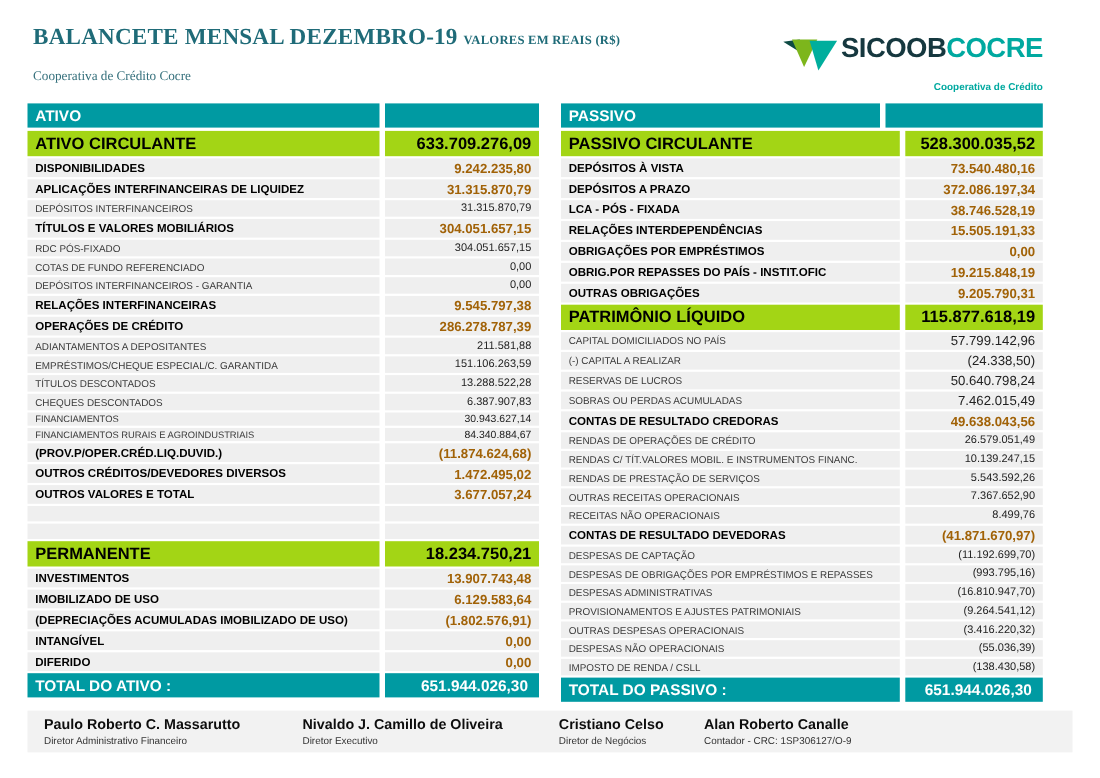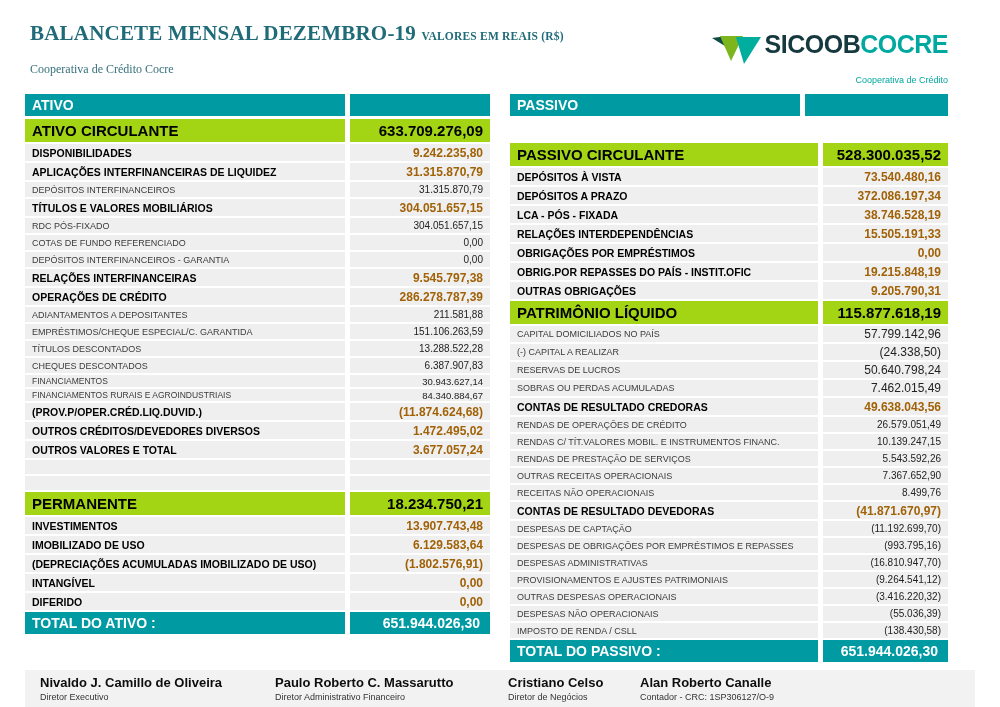--- a/index.html
+++ b/index.html
@@ -14,31 +14,31 @@
   
   .header{display:flex;justify-content:space-between;align-items:flex-start;
           margin:22px 52px 8px 30px;height:64px;}
   .title{font-family:"Liberation Serif",serif;font-weight:bold;font-size:21px;
          color:var(--title-color);margin:0;line-height:1.05;letter-spacing:.2px;}
   .title .suffix{font-size:11.5px;letter-spacing:.2px;}
   .org,.cnpj{font-family:"Liberation Serif",serif;font-size:12px;color:#35707c;margin-top:18px;}
 
   .logo{display:flex;align-items:flex-start;gap:3px;margin-top:10px;}
   .logo svg{margin-top:2px;}
-  .logo-text{display:flex;flex-direction:column;align-items:flex-end;}
+  .logo-text{display:flex;flex-direction:column;align-items:flex-end;gap:12px;}
   .brand-line{font-size:25px;font-weight:bold;line-height:1;letter-spacing:-.5px;}
   .brand1{color:var(--brand-dark);}
   .brand2{color:var(--brand-teal);}
-  .tagline{font-size:9px;font-weight:normal;color:var(--brand-teal);margin-top:18px;}
+  .tagline{font-size:9px;font-weight:bold;color:var(--brand-teal);margin-top:5px;}
 
   
   .columns{display:flex;gap:20px;margin:0 25px;}
   .col{display:flex;flex-direction:column;}
   .col-left{width:465px;}
-  .col-right{width:438px;gap:24px;}
+  .col-right{width:438px;}
   .col-header{display:flex;gap:5px;margin-bottom:3px;height:22px;}
   .hdr-label{background:var(--teal);color:#fff;font-weight:bold;font-size:14px;
              display:flex;align-items:center;padding-left:7px;}
   .col-left .hdr-label{width:320px;}
   .col-right .hdr-label{width:290px;}
   .hdr-value{flex:1;background:var(--teal);}
 
   .row{display:flex;gap:5px;margin-bottom:2px;}
   .cell{background:var(--rowbg);display:flex;align-items:center;overflow:hidden;}
   .label{padding-left:7px;white-space:nowrap;}
@@ -353,26 +353,26 @@
           <div class="row t-total">
     <div class="cell label">TOTAL DO PASSIVO :</div>
     <div class="cell value">651.944.026,30</div>
   </div>
         </div>
     </section>
   </div>
 
   <footer class="signatures">
       <div class="sig">
+    <div class="sig-name">Paulo Roberto C. Massarutto</div>
+    <div class="sig-role">Diretor Administrativo Financeiro</div>
+  </div>
+      <div class="sig">
     <div class="sig-name">Nivaldo J. Camillo de Oliveira</div>
     <div class="sig-role">Diretor Executivo</div>
-  </div>
-      <div class="sig">
-    <div class="sig-name">Paulo Roberto C. Massarutto</div>
-    <div class="sig-role">Diretor Administrativo Financeiro</div>
   </div>
       <div class="sig">
     <div class="sig-name">Cristiano Celso</div>
     <div class="sig-role">Diretor de Negócios</div>
   </div>
       <div class="sig">
     <div class="sig-name">Alan Roberto Canalle</div>
     <div class="sig-role">Contador - CRC: 1SP306127/O-9</div>
   </div>
     </footer>

